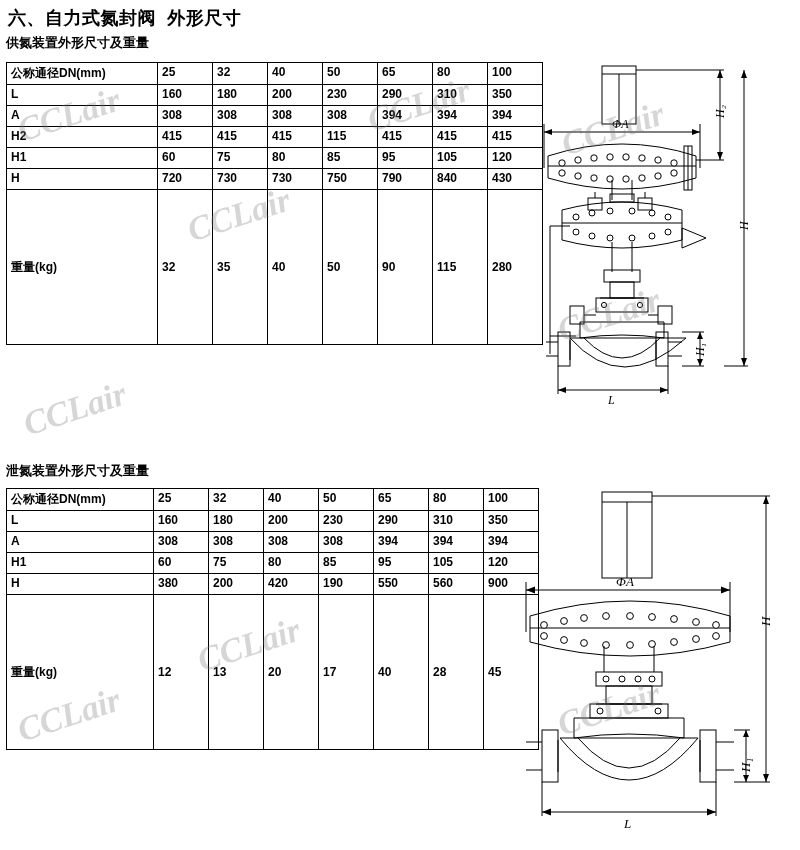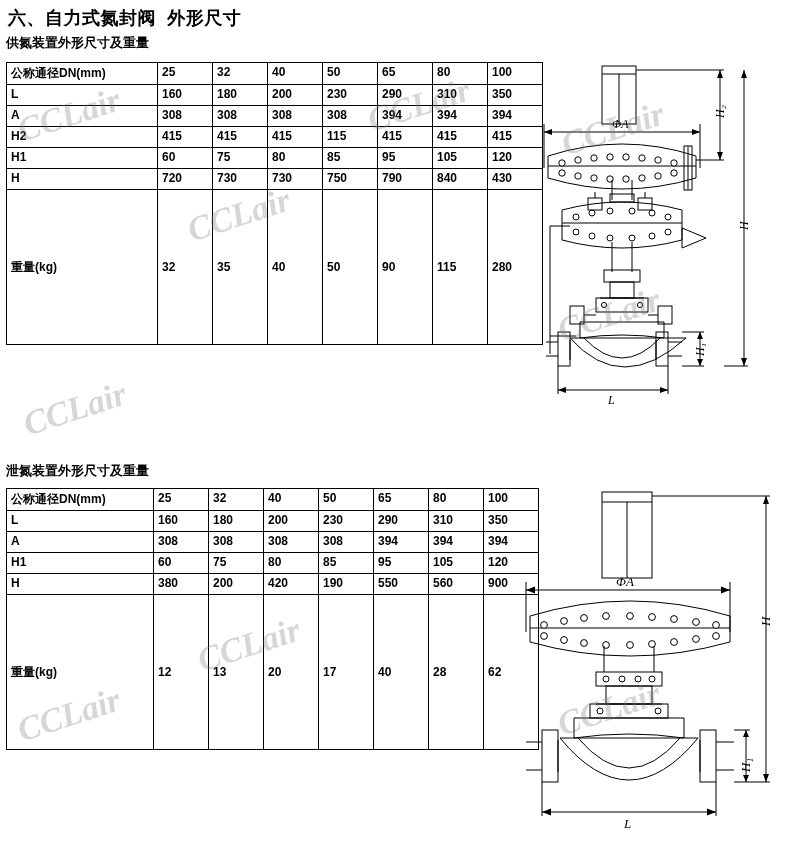--- a/index.html
+++ b/index.html
@@ -356,21 +356,21 @@
         <td class="val">900</td>
       </tr>
       <tr class="weight">
         <td class="lbl">重量(kg)</td>
         <td class="val">12</td>
         <td class="val">13</td>
         <td class="val">20</td>
         <td class="val">17</td>
         <td class="val">40</td>
         <td class="val">28</td>
-        <td class="val">62</td>
+        <td class="val">45</td>
       </tr>
     </tbody>
   </table>
 
   <svg class="drawing" id="drawing2" width="318" height="360" viewBox="0 0 318 360">
     <g fill="none" stroke="#000" stroke-width="1">
 
       <rect x="124" y="6" width="50" height="86"></rect>
       <line x1="124" y1="16" x2="174" y2="16"></line>
       <line x1="149" y1="16" x2="149" y2="92"></line>

